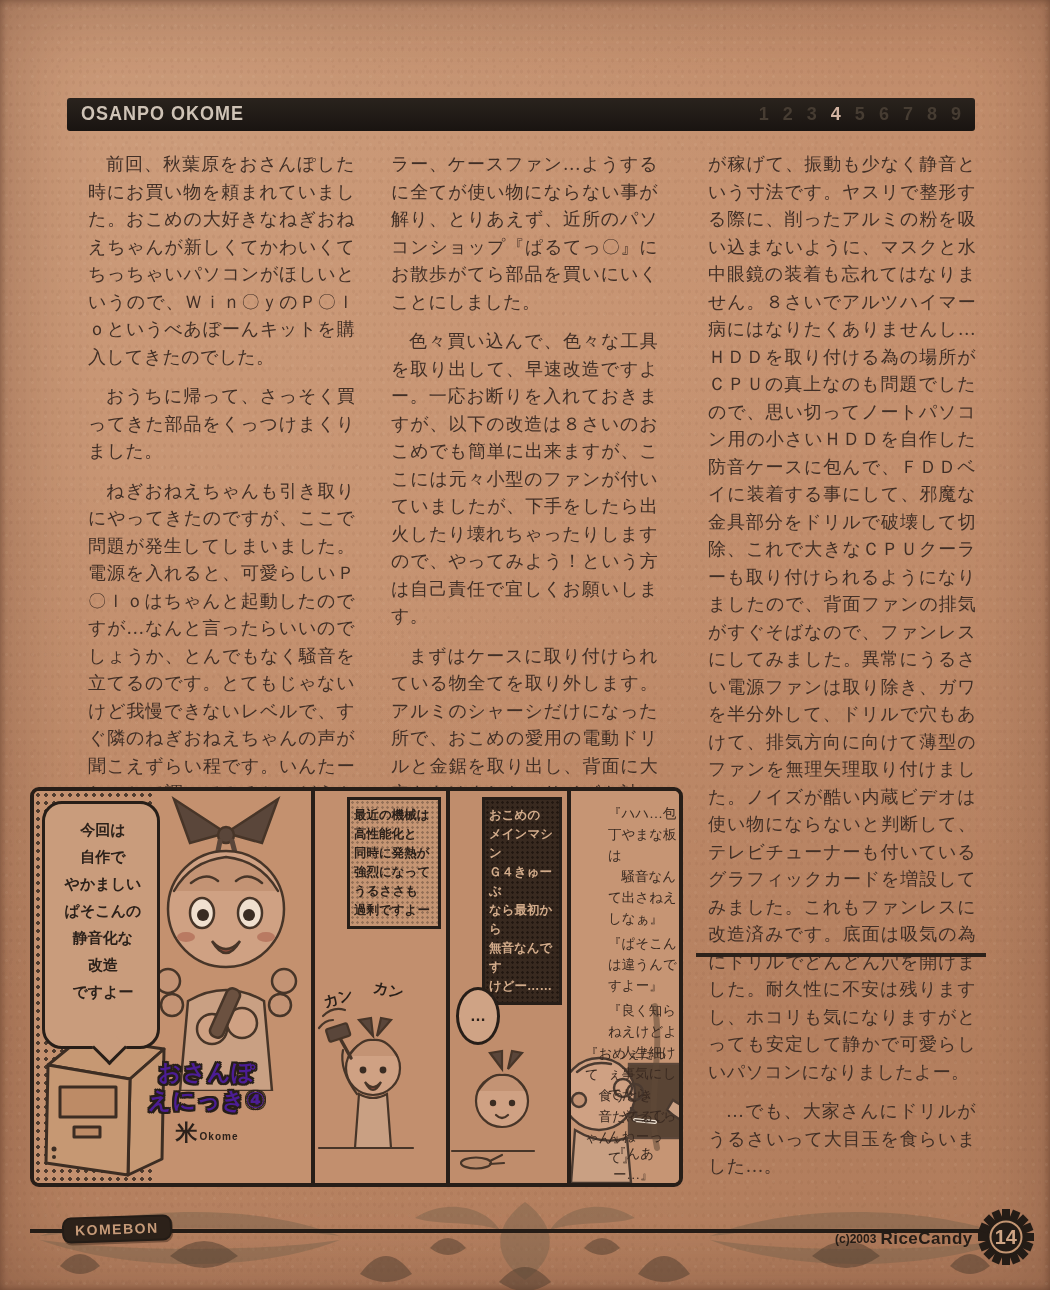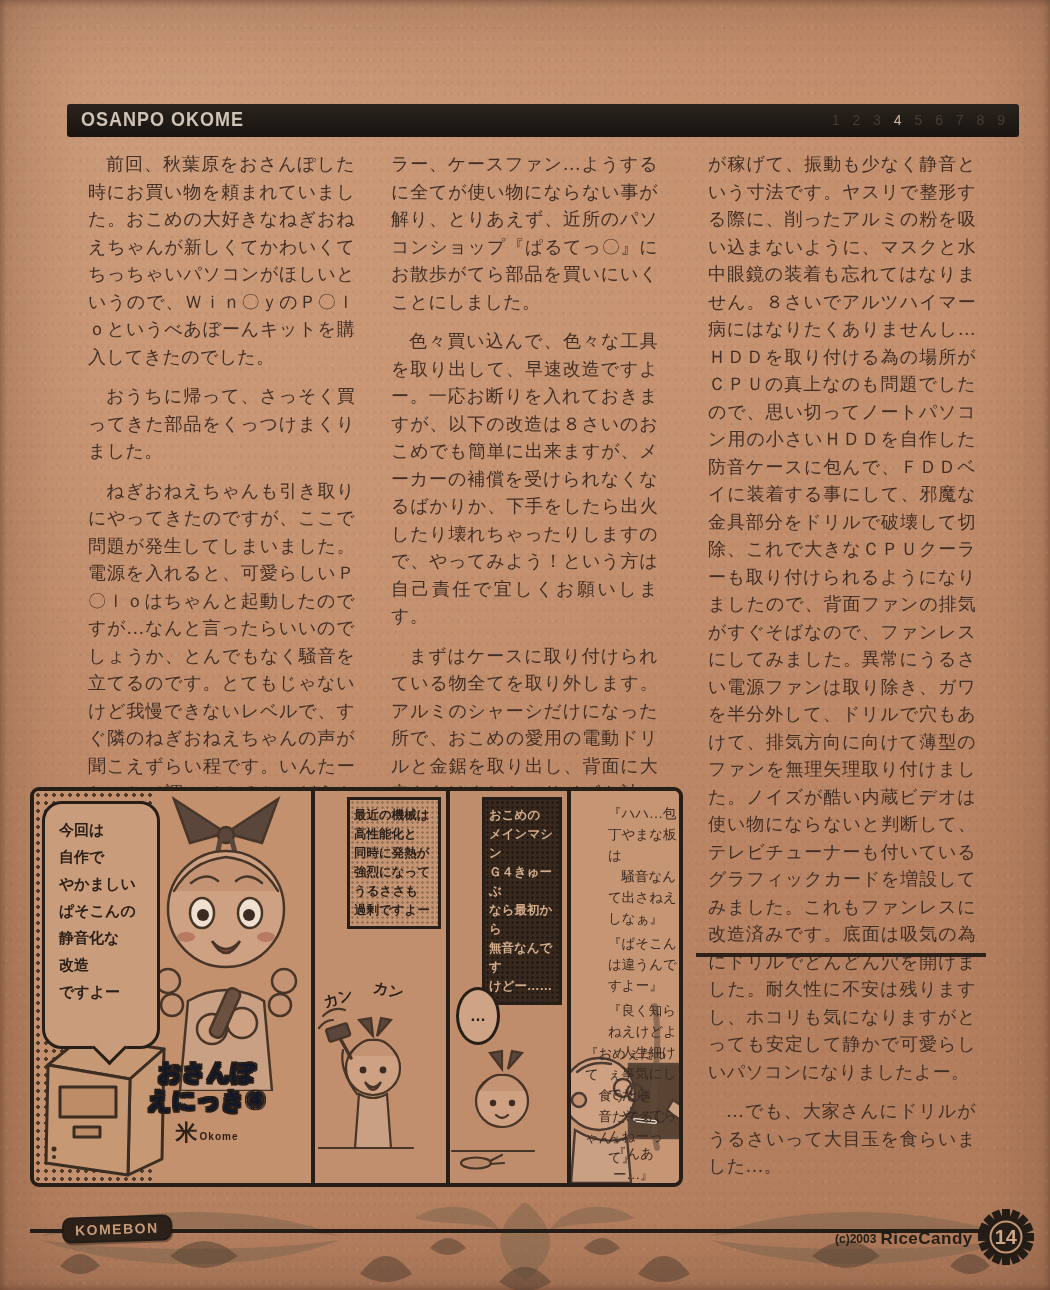--- a/index.html
+++ b/index.html
@@ -13,27 +13,27 @@
       radial-gradient(ellipse at 5% 98%, rgba(96,52,30,.12), transparent 45%),
       #c08a68;
     box-shadow: inset 0 0 90px rgba(70,35,22,.35), inset 0 0 8px rgba(50,25,15,.5);}
   .grain{position:absolute;inset:0;pointer-events:none;
     background-image:
       radial-gradient(rgba(110,62,40,.075) 1px, transparent 1.6px),
       radial-gradient(rgba(255,232,210,.06) 1px, transparent 1.6px),
       radial-gradient(rgba(90,50,32,.05) 1.2px, transparent 2px);
     background-size:7px 11px,13px 17px,23px 19px;}
   
-  .hbar{position:absolute;left:67px;top:104px;width:908px;height:33px;
-    background:linear-gradient(#2a231d,#191411);border-radius:3px;padding-left:44px;}
+  .hbar{position:absolute;left:67px;top:98px;width:908px;height:33px;
+    background:linear-gradient(#2a231d,#191411);border-radius:3px;}
   .htitle{position:absolute;left:14px;top:0;line-height:33px;
     font-family:"Liberation Sans","DejaVu Sans",sans-serif;font-weight:bold;
     font-size:18px;letter-spacing:1px;color:#cfc3b6;transform:scaleY(1.08);transform-origin:left center;}
   .hnums{position:absolute;right:14px;top:0;line-height:33px;
-    font-family:"Liberation Sans","DejaVu Sans",sans-serif;font-weight:normal;font-size:14px;color:#463c32;}
+    font-family:"Liberation Sans","DejaVu Sans",sans-serif;font-weight:bold;font-size:18px;color:#463c32;}
   .hnums span{margin-left:9px;}
   .hnums span.on{color:#d3b4a2;}
   
   .col{position:absolute;width:291px;color:#412f26;font-size:18px;line-height:27.5px;
     text-align:justify;letter-spacing:.3px;}
   .col p{margin:12px;}
   .col p.ind{text-indent:1em;}
   .c1{left:76px;top:139px;}
   .c2{left:379px;top:139px;}
   .c3{left:696px;top:139px;width:292px;}
@@ -48,28 +48,28 @@
   .panel{position:relative;height:100%;overflow:hidden;padding-left:27px;}
   .p1{width:250px;background:#c4916f;}
   .p2{width:104px;border-left:4px solid #271e18;background:#c28f6e;}
   .p3{width:90px;border-left:4px solid #271e18;background:#c08d6c;}
   .p4{flex:1;border-left:4px solid #271e18;background:#c6957455;background-color:#c69574;}
   .dots{position:absolute;left:0;top:0;width:120px;height:100%;
     background-image:radial-gradient(#3a2c23 1.6px, transparent 2px);background-size:8px 8px;opacity:.85;}
   .bubble{position:absolute;left:8px;top:10px;width:118px;height:248px;box-sizing:border-box;
     background:#c99c7c;border:3px solid #271e18;border-radius:20px;padding:12px 10px 8px 14px;
     font-family:"Liberation Sans","DejaVu Sans",sans-serif;font-weight:bold;
-    font-size:15px;line-height:27px;color:#2c211a;z-index:3;}
+    font-size:15px;line-height:27px;color:#2c211a;z-index:3;text-align:center;}
   .bubble:after{content:"";position:absolute;left:52px;bottom:-14px;width:22px;height:22px;
     background:#c99c7c;border-right:3px solid #271e18;border-bottom:3px solid #271e18;
     transform:rotate(45deg);}
   .pre{white-space:pre-line;}
   .ctitle{position:absolute;left:104px;top:268px;width:138px;text-align:center;z-index:4;
     font-family:"Liberation Sans","DejaVu Sans",sans-serif;}
-  .ttl{font-size:23px;font-weight:800;line-height:1.2;color:#0f172a;letter-spacing:1px;
+  .ttl{font-size:23px;font-weight:800;line-height:1.2;color:#4c1d95;letter-spacing:1px;
     text-shadow:-2px -2px 0 #271e18,2px -2px 0 #271e18,-2px 2px 0 #271e18,2px 2px 0 #271e18,
       0 2px 0 #271e18,0 -2px 0 #271e18,2px 0 0 #271e18,-2px 0 0 #271e18;}
   .logo{margin-top:4px;color:#2c211a;}
   .kome{font-size:22px;font-weight:800;}
   .lsub{font-size:10px;font-weight:bold;margin-left:2px;letter-spacing:1px;}
   .cap{margin:6px 5px;border:3px solid #271e18;box-sizing:border-box;padding:6px 4px;
     background-image:radial-gradient(rgba(58,44,35,.35) 1px, transparent 1.5px);background-size:5px 5px;
     background-color:#c59573;font-family:"Liberation Sans","DejaVu Sans",sans-serif;
     font-weight:bold;font-size:12.5px;line-height:19px;color:#2c211a;}
   .cap.dark{background-color:#38291f;background-image:radial-gradient(rgba(20,12,8,.6) 1px, transparent 1.5px);
@@ -125,21 +125,21 @@
   </header>
 
   <section class="col c1">
     <p class="ind">前回、秋葉原をおさんぽした時にお買い物を頼まれていました。おこめの大好きなねぎおねえちゃんが新しくてかわいくてちっちゃいパソコンがほしいというので、Ｗｉｎ〇ｙのＰ〇ｌｏというべあぼーんキットを購入してきたのでした。</p>
     <p class="ind">おうちに帰って、さっそく買ってきた部品をくっつけまくりました。</p>
     <p class="ind">ねぎおねえちゃんも引き取りにやってきたのですが、ここで問題が発生してしまいました。電源を入れると、可愛らしいＰ〇ｌｏはちゃんと起動したのですが…なんと言ったらいいのでしょうか、とんでもなく騒音を立てるのです。とてもじゃないけど我慢できないレベルで、すぐ隣のねぎおねえちゃんの声が聞こえずらい程です。いんたーねっとで調べてみると、どうやら初期不良でもなんでもなく、この騒音は仕様なんだそうです。おこめは絶望のあまり失禁しそうになってしまいました。</p>
     <p class="ind">Ｐ〇ｌｏの中身でうるさいのは、標準で付いてくる電源、ＣＰＵクー</p>
   </section>
   <section class="col c2">
     <p>ラー、ケースファン…ようするに全てが使い物にならない事が解り、とりあえず、近所のパソコンショップ『ぱるてっ〇』にお散歩がてら部品を買いにいくことにしました。</p>
-    <p class="ind">色々買い込んで、色々な工具を取り出して、早速改造ですよー。一応お断りを入れておきますが、以下の改造は８さいのおこめでも簡単に出来ますが、メーカーの補償を受けられなくなるばかりか、下手をしたら出火したり壊れちゃったりしますので、やってみよう！という方は自己責任で宜しくお願いします。</p>
+    <p class="ind">色々買い込んで、色々な工具を取り出して、早速改造ですよー。一応お断りを入れておきますが、以下の改造は８さいのおこめでも簡単に出来ますが、ここには元々小型のファンが付いていましたが、下手をしたら出火したり壊れちゃったりしますので、やってみよう！という方は自己責任で宜しくお願いします。</p>
     <p class="ind">まずはケースに取り付けられている物全てを取り外します。アルミのシャーシだけになった所で、おこめの愛用の電動ドリルと金鋸を取り出し、背面に大穴をあけました。サイズを計ったところ、ギリギリで８センチのファンが入る事が解ったからです。ここには元々小型のファンが付いていましたが、音というのはそもそも振動によって生まれるので、ファンが大きければ低回転でも風量</p>
   </section>
   <section class="col c3">
     <p>が稼げて、振動も少なく静音という寸法です。ヤスリで整形する際に、削ったアルミの粉を吸い込まないように、マスクと水中眼鏡の装着も忘れてはなりません。８さいでアルツハイマー病にはなりたくありませんし…ＨＤＤを取り付ける為の場所がＣＰＵの真上なのも問題でしたので、思い切ってノートパソコン用の小さいＨＤＤを自作した防音ケースに包んで、ＦＤＤベイに装着する事にして、邪魔な金具部分をドリルで破壊して切除、これで大きなＣＰＵクーラーも取り付けられるようになりましたので、背面ファンの排気がすぐそばなので、ファンレスにしてみました。異常にうるさい電源ファンは取り除き、ガワを半分外して、ドリルで穴もあけて、排気方向に向けて薄型のファンを無理矢理取り付けました。ノイズが酷い内蔵ビデオは使い物にならないと判断して、テレビチューナーも付いているグラフィックカードを増設してみました。これもファンレスに改造済みです。底面は吸気の為にドリルでどんどん穴を開けました。耐久性に不安は残りますし、ホコリも気になりますがとっても安定して静かで可愛らしいパソコンになりましたよー。</p>
     <p class="ind">…でも、大家さんにドリルがうるさいって大目玉を食らいました…。</p>
   </section>
 
   <div class="rule3"></div>
 
   <section class="comic">

